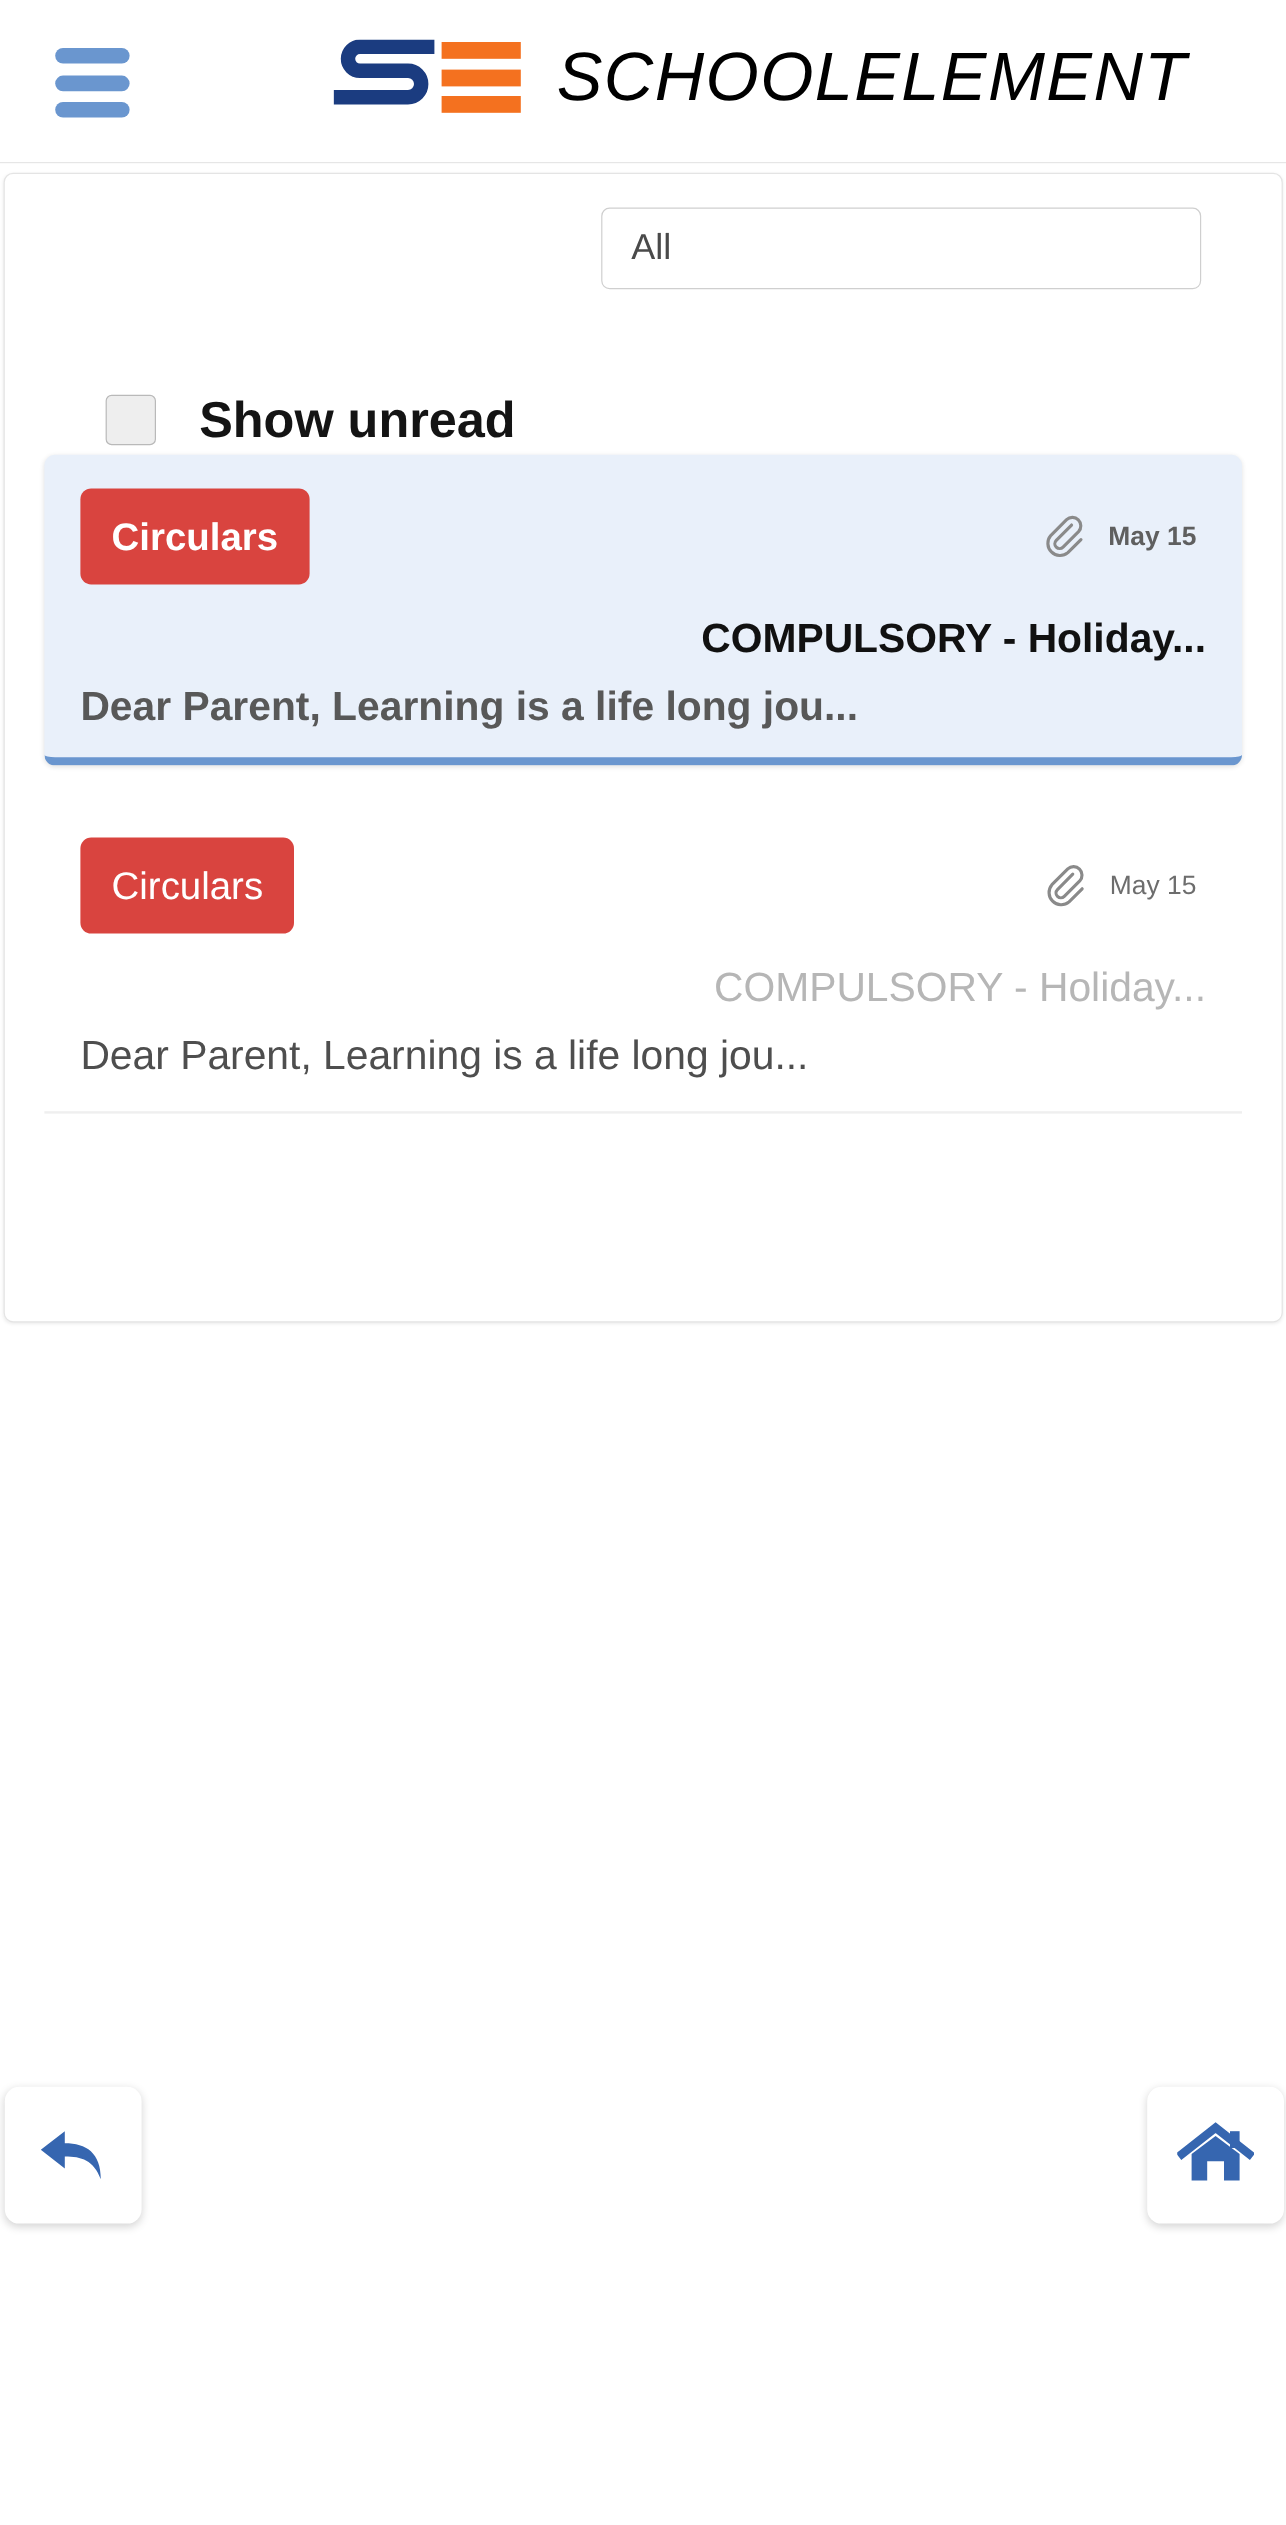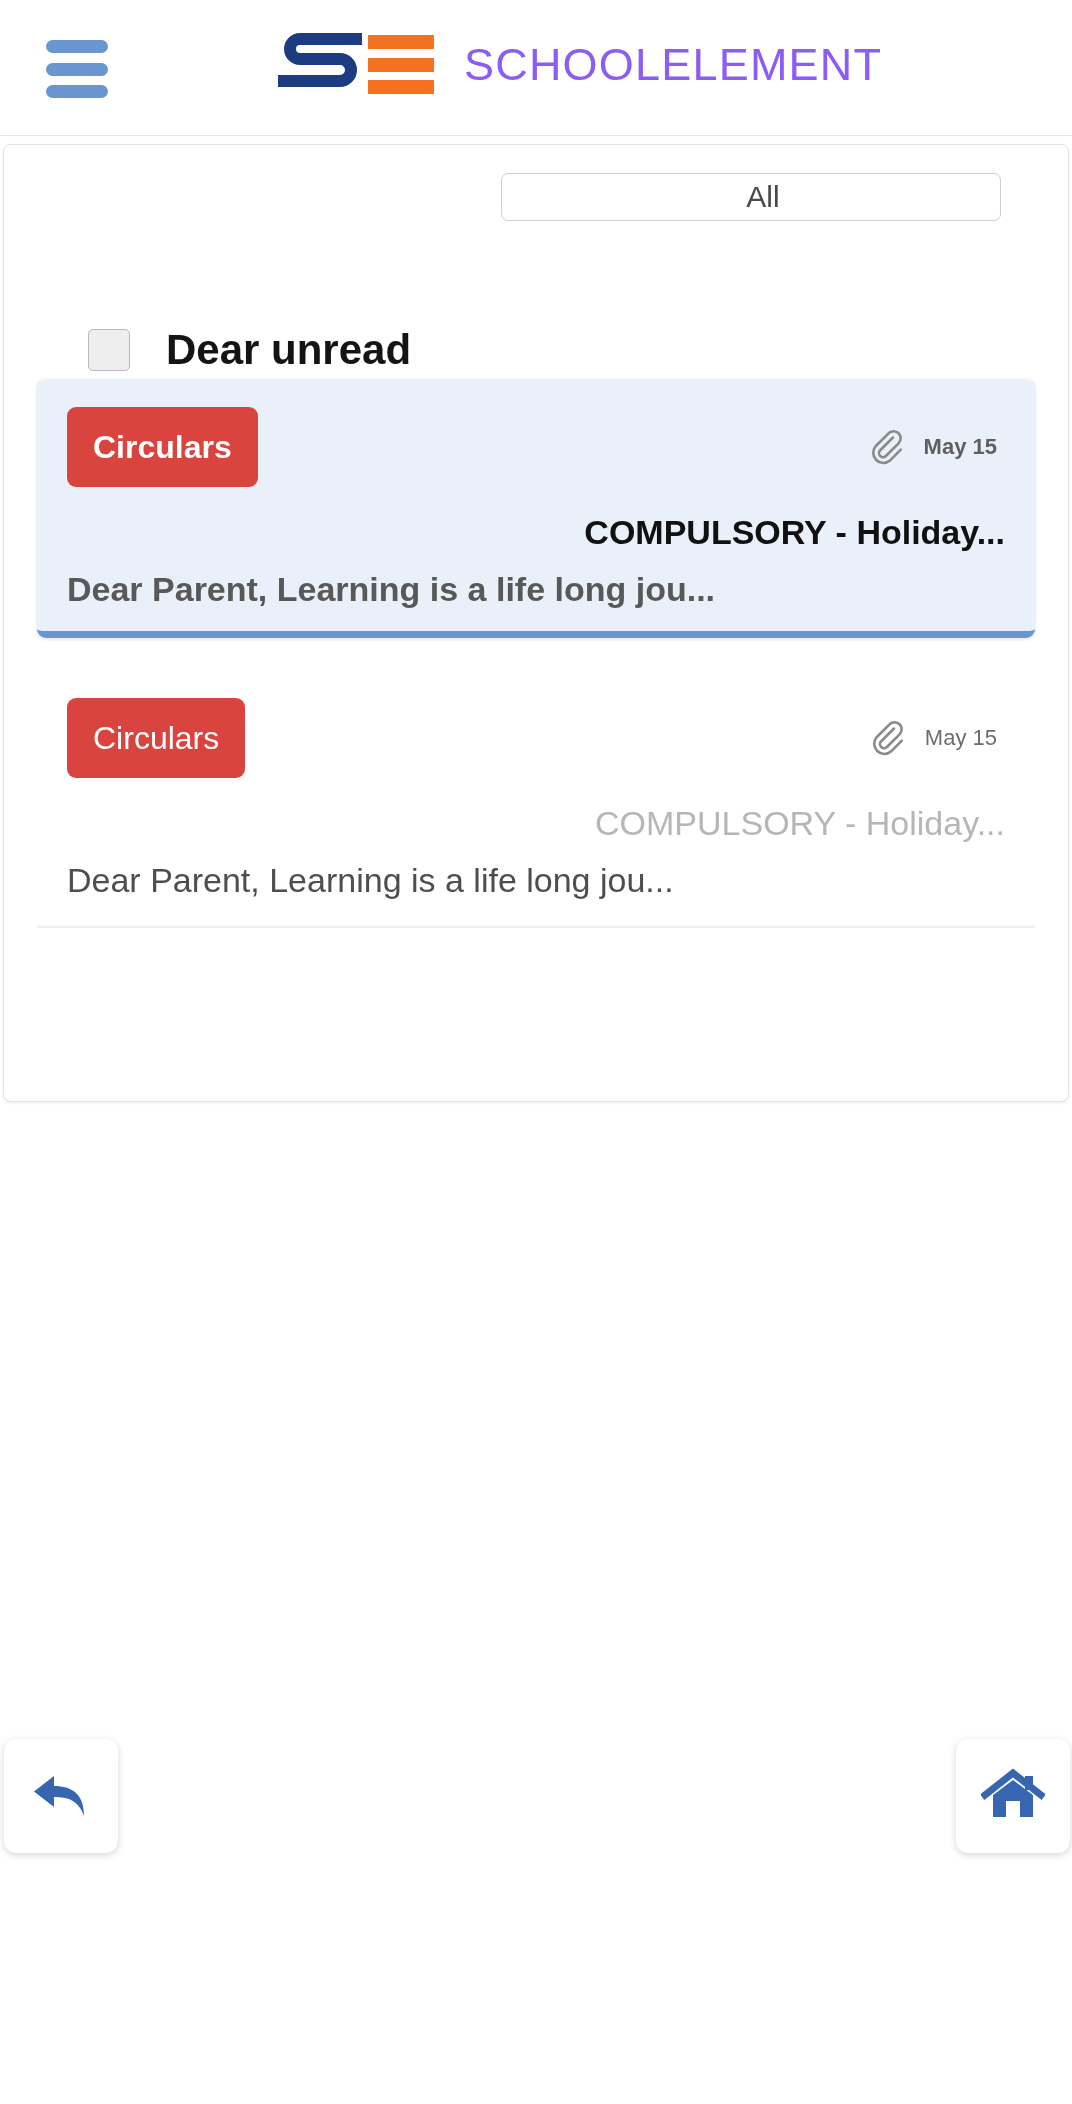--- a/index.html
+++ b/index.html
@@ -76,27 +76,28 @@
     box-sizing: border-box;
   }
   .logo-e i {
     display: block;
     width: 66px;
     height: 14px;
     background: #f4711f;
   }
   .wordmark {
     font-family: "Liberation Sans", sans-serif;
-    font-size: 45px;
+    font-size: 57px;
     letter-spacing: 1.2px;
-    color: #8b5cf6;
+    color: #000000;
     font-weight: 400;
     white-space: nowrap;
     line-height: 1;
     padding-left: 8px;
+    font-style: italic;
   }
 
   
   .panel {
     position: absolute;
     left: 3px;
     top: 144px;
     width: 1066px;
     height: 958px;
     background: #ffffff;
@@ -128,30 +129,29 @@
     color: #111111;
     font-weight: 400;
     margin-left: 6px;
   }
 
   .filter-select {
     position: absolute;
     left: 497px;
     top: 28px;
     width: 500px;
-    height: 48px;
+    height: 68px;
     border: 1px solid #cfcfcf;
     border-radius: 7px;
     background: #ffffff;
     box-sizing: border-box;
     display: flex;
     align-items: center;
     padding-left: 24px;
     cursor: pointer;
-    justify-content: center;
   }
   .filter-select .sel-value {
     font-size: 30px;
     color: #4a4a4a;
     line-height: 1;
   }
 
   
   .unread-row {
     position: absolute;
@@ -319,21 +319,21 @@
 
   <div class="panel-header">
 
     <div class="filter-select">
       <span class="sel-value">All</span>
     </div>
   </div>
 
   <div class="unread-row">
     <div class="checkbox"></div>
-    <div class="unread-label">Dear unread</div>
+    <div class="unread-label">Show unread</div>
   </div>
 
   <div class="list">
 
     <div class="spacer-18"></div>
 
     <div class="msg msg-selected">
       <div class="msg-top">
         <span class="badge">Circulars</span>
         <span class="msg-meta">

